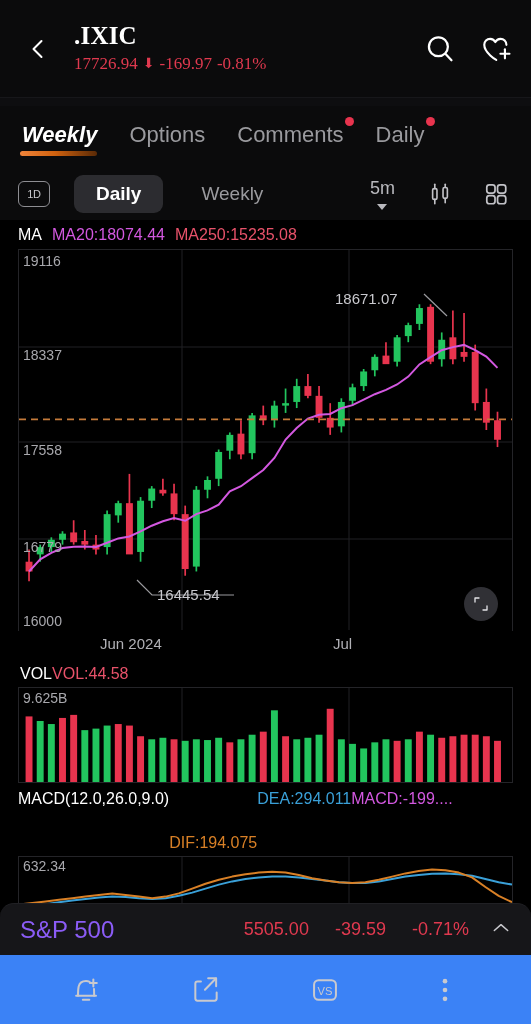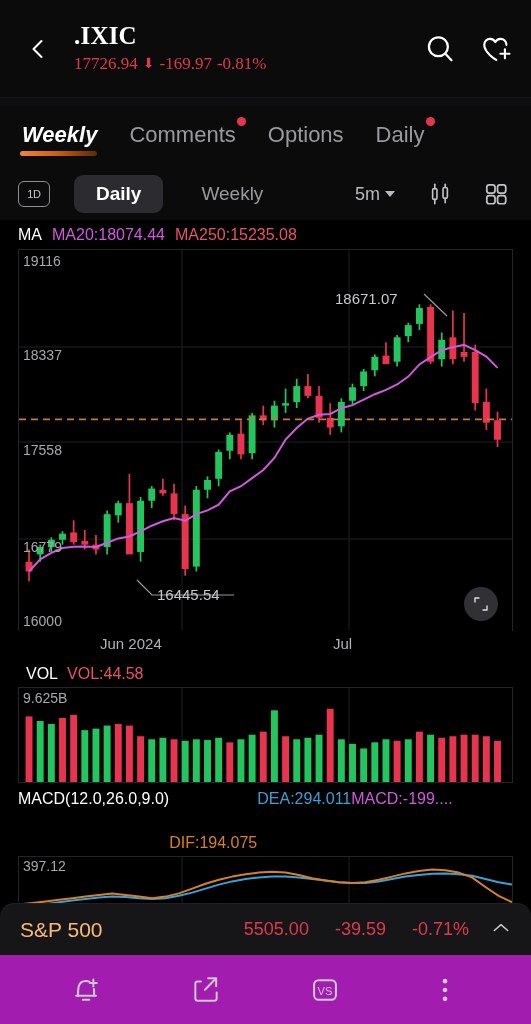--- a/index.html
+++ b/index.html
@@ -75,21 +75,21 @@
     font-size:11px; color:#c9c9ce; letter-spacing:-.2px;
   }
   .pill-daily {
     background:#2c2c30; border-radius:9px;
     padding:8px 22px; font-size:19px; font-weight:bold; color:#ffffff;
     margin-left:14px;
   }
   .pill-weekly { padding:8px 10px; font-size:19px; color:#9a9a9e; margin-left:18px; }
   .pill-5m {
     margin-left:auto; display:flex; align-items:center; gap:5px;
-    font-size:18px; color:#b9b9be; padding:0 6px;
+    font-size:18px; color:#b9b9be; padding:0 6px;flex-direction:column;
   }
   .caret { width:0;height:0;border-left:5px solid transparent;border-right:5px solid transparent;border-top:6px solid #b9b9be; }
   .icon-btn { width:34px;height:34px;display:flex;align-items:center;justify-content:center;margin-left:12px; }
   .icon-btn svg { width:26px; height:26px; }
 
   
   .ma-legend {
     padding:6px 18px 5px; font-size:16px;
     display:flex; gap:10px; white-space:nowrap;
   }
@@ -116,21 +116,21 @@
     width:34px;height:34px;border-radius:50%;
     background:#303035; display:flex;align-items:center;justify-content:center;
   }
   .expand-btn svg{width:16px;height:16px;}
 
   
   .xaxis { position:relative; height:32px; margin:0 18px; }
   .xaxis span { position:absolute; top:4px; font-size:15px; color:#b0b0b5; }
 
   
-  .vol-legend { padding:2px 26px 4px; font-size:16px; display:flex; gap:9px; }
+  .vol-legend { padding:2px 20px 4px; font-size:16px; display:flex; }
   .vol-lbl { color:#ffffff; }
   .vol-val { color:#e8526a; }
   .vol-chart { position:relative; margin:0 18px; height:96px; width:495px;
     border:1px solid #242428; }
   .vol-scale { position:absolute; left:4px; top:2px; font-size:14px; color:#a8a8ad; }
 
   
   .macd-legend { padding:7px 18px 4px; font-size:16px; display:flex; 
     white-space:nowrap; overflow:hidden; }
   .macd-lbl { color:#ffffff; }
@@ -141,29 +141,29 @@
     border:1px solid #242428; border-bottom:none; overflow:hidden; }
   .macd-scale { position:absolute; left:4px; top:1px; font-size:14px; color:#a8a8ad; }
 
   
   .index-bar {
     position:absolute; left:0; right:0; bottom:69px; height:52px;
     background:#161619; border-top:1px solid #202024;
     border-top-left-radius:14px; border-top-right-radius:14px;
     display:flex; align-items:center; padding:0 20px;
   }
-  .idx-name { font-size:21px; color:#fdba74; flex:0 0 auto; }
+  .idx-name { font-size:24px; color:#8b5cf6; flex:0 0 auto; }
   .idx-nums { margin-left:auto; display:flex; align-items:center; gap:26px; color:#e0394f; font-size:18px; }
   .idx-chevron { margin-left:22px; }
   .idx-chevron svg{width:20px;height:14px;}
 
   
   .bottom-bar {
     position:absolute; left:0; right:0; bottom:0; height:69px;
-    background:#a21caf;
+    background:#3b82f6;
     display:flex; align-items:center; justify-content:space-around;
     padding:0 26px;
   }
   .bb-btn { width:48px;height:48px;display:flex;align-items:center;justify-content:center; }
   .bb-btn svg { width:32px; height:32px; }
 </style>
 </head>
 <body>
 
 <div class="header">
@@ -200,25 +200,25 @@
   </div>
 </div>
 <div class="hdr-sep"></div>
 
 <div class="tabs">
   <div class="tab active">
     <span class="tab-label">Weekly</span>
     <div class="tab-underline"></div>
   </div>
   <div class="tab">
+    <span class="tab-label">Options</span>
+  </div>
+  <div class="tab">
     <span class="tab-label">Comments</span>
     <span class="tab-dot"></span>
-  </div>
-  <div class="tab">
-    <span class="tab-label">Options</span>
   </div>
   <div class="tab">
     <span class="tab-label">Daily</span>
     <span class="tab-dot"></span>
   </div>
 </div>
 
 <div class="periodbar">
   <div class="pill-1d">1D</div>
   <div class="pill-daily">Daily</div>
@@ -437,21 +437,21 @@
   <span class="macd-dea">DEA:294.011</span>
   <span class="macd-macd">MACD:-199....</span>
 </div>
 <div class="macd-chart">
   <svg id="macd-svg" width="493" height="56" viewBox="0 0 493 56">
       <line x1="163" y1="0" x2="163" y2="56" stroke="#202024" stroke-width="1"></line>
       <line x1="330" y1="0" x2="330" y2="56" stroke="#202024" stroke-width="1"></line>
       <path d="M0.0,50.0 L13.3,48.8 L26.6,47.2 L40.0,45.2 L53.3,43.6 L66.6,42.0 L79.9,40.4 L93.3,39.6 L106.6,40.0 L119.9,41.2 L133.2,42.0 L146.6,41.2 L159.9,38.8 L173.2,35.6 L186.5,31.6 L199.9,27.6 L213.2,24.4 L226.5,22.0 L239.8,20.4 L253.2,19.6 L266.5,19.6 L279.8,20.4 L293.1,22.0 L306.5,23.6 L319.8,25.2 L333.1,26.0 L346.4,26.0 L359.8,24.4 L373.1,22.0 L386.4,19.6 L399.7,18.0 L413.1,16.8 L426.4,16.4 L439.7,17.2 L453.0,18.8 L466.4,22.0 L479.7,25.2 L493.0,27.6" fill="none" stroke="#3aa0d8" stroke-width="2" stroke-linejoin="round"></path>
       <path d="M0.0,47.6 L13.3,46.0 L26.6,44.4 L40.0,42.8 L53.3,41.2 L66.6,39.6 L79.9,38.0 L93.3,36.4 L106.6,38.0 L119.9,39.6 L133.2,41.2 L146.6,39.6 L159.9,36.4 L173.2,31.6 L186.5,26.8 L199.9,22.8 L213.2,19.6 L226.5,17.2 L239.8,15.6 L253.2,14.8 L266.5,15.6 L279.8,18.0 L293.1,21.2 L306.5,23.6 L319.8,25.2 L333.1,26.0 L346.4,25.2 L359.8,22.8 L373.1,19.6 L386.4,16.4 L399.7,14.0 L413.1,12.4 L426.4,13.2 L439.7,15.6 L453.0,20.4 L466.4,30.0 L479.7,38.8 L493.0,45.2" fill="none" stroke="#d98026" stroke-width="2" stroke-linejoin="round"></path>
     </svg>
-  <span class="macd-scale">397.12</span>
+  <span class="macd-scale">632.34</span>
 </div>
 
 <div class="index-bar">
   <span class="idx-name">S&amp;P 500</span>
   <div class="idx-nums">
     <span>5505.00</span>
     <span>-39.59</span>
     <span>-0.71%</span>
   </div>
   <div class="idx-chevron">

